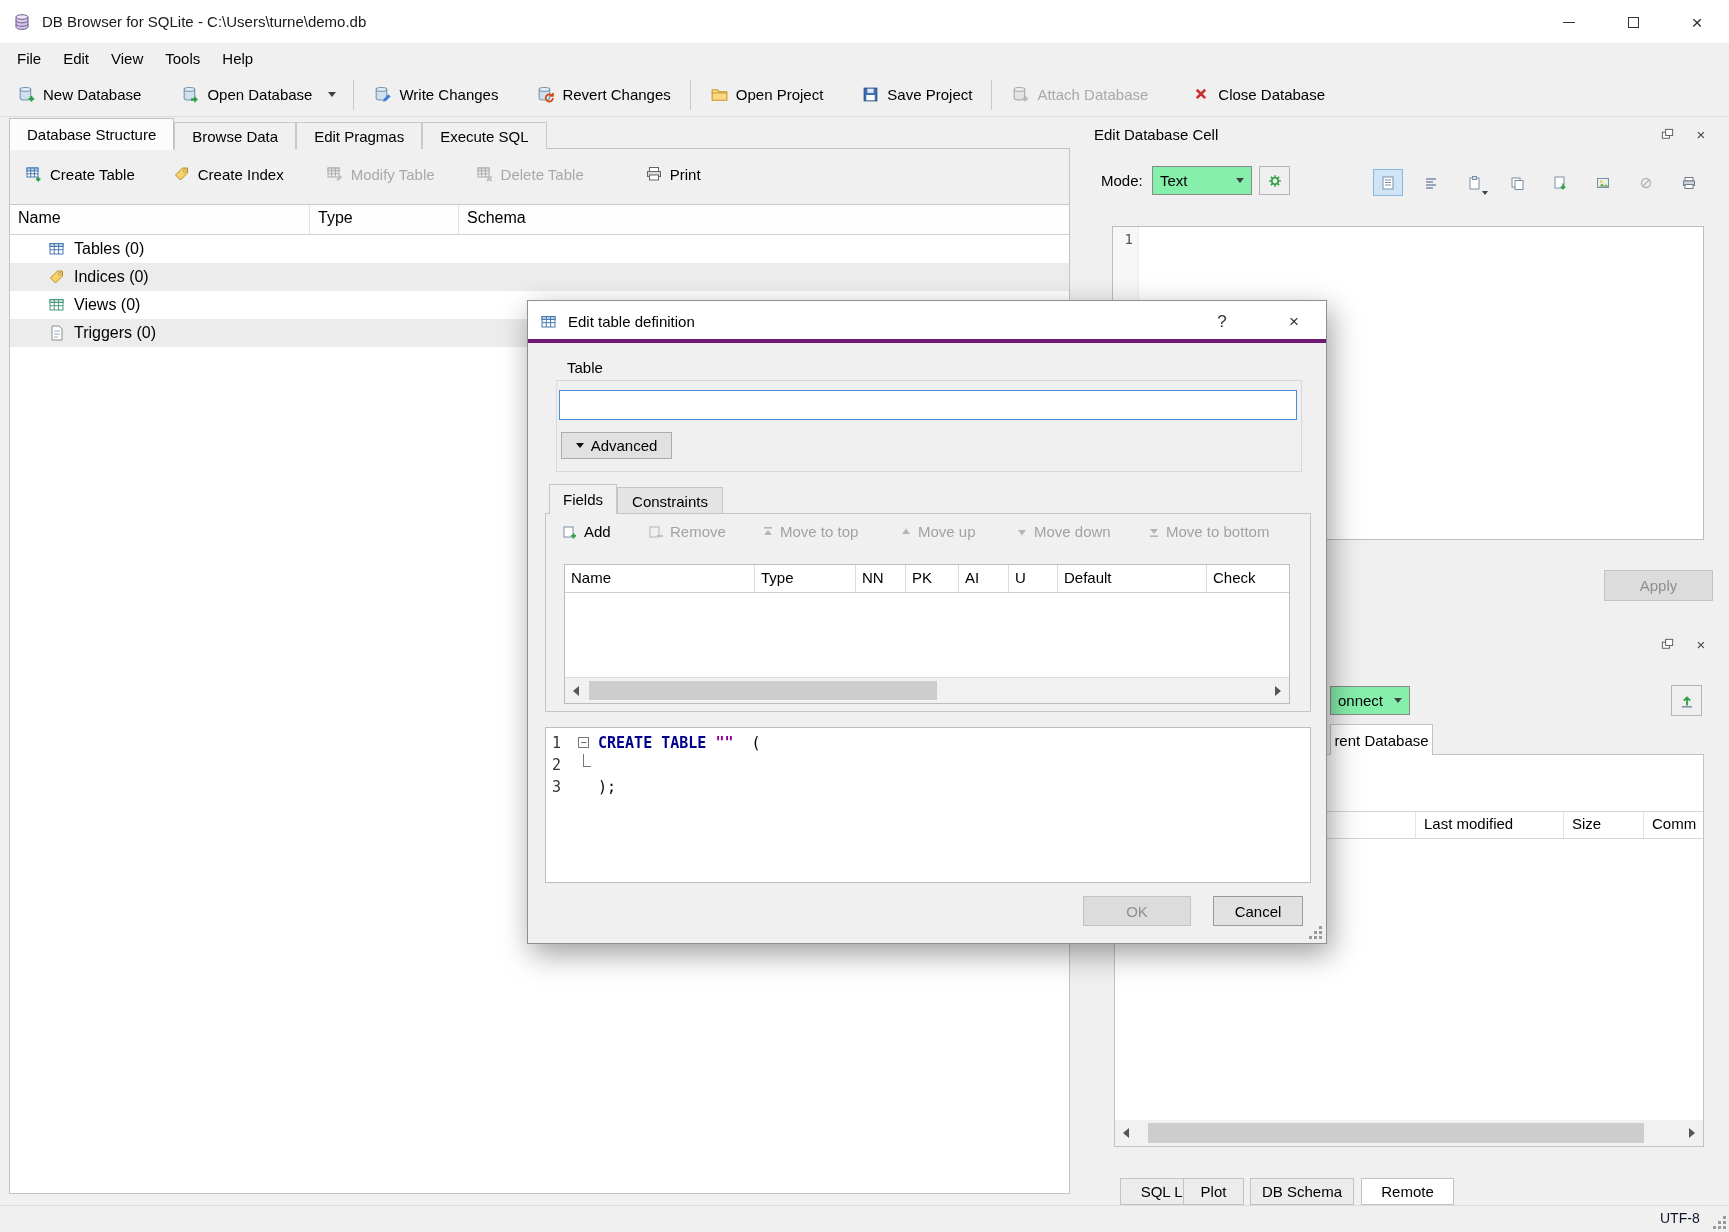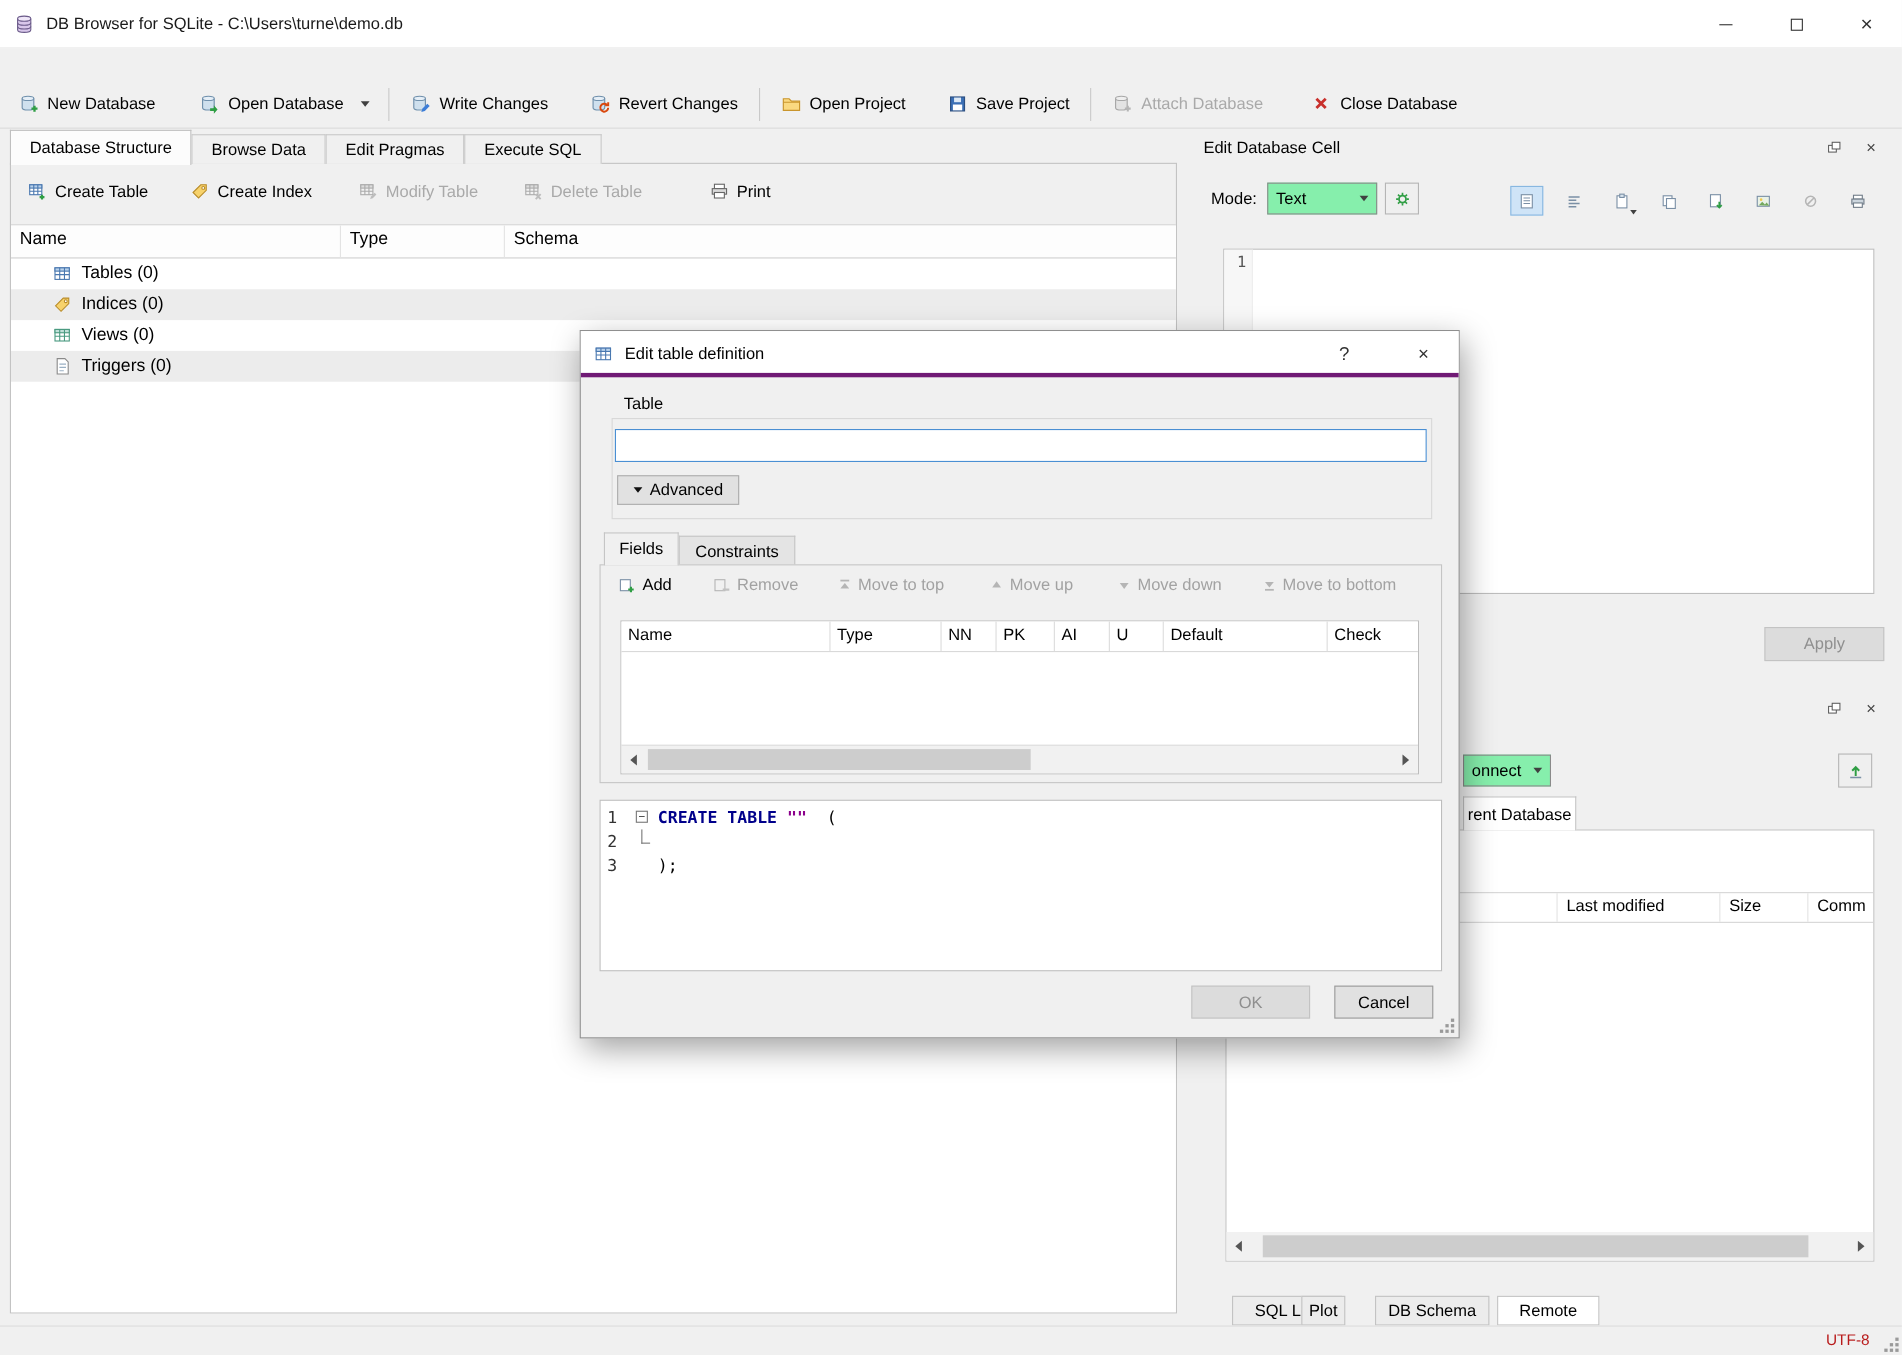--- a/index.html
+++ b/index.html
@@ -66,21 +66,21 @@
 
   .hscroll { background:#f1f1f1; position:relative; display:flex; align-items:center; justify-content:space-between; }
   .hthumb { position:absolute; top:3px; bottom:3px; background:#cdcdcd; }
   .tri-l { width:0; height:0; border-top:5px solid transparent; border-bottom:5px solid transparent; border-right:6px solid #555; margin-left:8px; }
   .tri-r { width:0; height:0; border-top:5px solid transparent; border-bottom:5px solid transparent; border-left:6px solid #555; margin-right:8px; }
 
   .dtab { position:absolute; top:1178px; height:27px; border:1px solid #c3c3c3; background:#ececec; font-size:15px; display:flex; align-items:center; justify-content:center; }
   .dtab.active { background:#fff; }
 
   #statusbar { left:0; top:1205px; width:1729px; height:27px; background:#f0f0f0; border-top:1px solid #dcdcdc; }
-  #enc { position:absolute; left:1660px; top:4px; font-size:14px; color:#b91c1c; }
+  #enc { position:absolute; left:1660px; top:4px; font-size:14px; color:#0f172a; }
   #grip { position:absolute; right:3px; bottom:3px; width:3px; height:3px; background:#9a9a9a; box-shadow:-5px 0 0 #9a9a9a, 0 -5px 0 #9a9a9a, -10px 0 0 #9a9a9a, 0 -10px 0 #9a9a9a, -5px -5px 0 #9a9a9a; }
 
   
   #dialog { left:527px; top:300px; width:800px; height:644px; background:#f0f0f0; border:1px solid #8f8f8f; box-shadow: 4px 10px 28px rgba(0,0,0,.38); z-index:100; }
   #dlg-titlebar { position:absolute; left:0; top:0; width:100%; height:42px; background:#fff; border-bottom:4px solid #701a75; }
   #dlg-title { position:absolute; left:40px; top:0; line-height:42px; font-size:15px; }
   .dlg-capbtn { position:absolute; top:0; height:42px; display:flex; align-items:center; justify-content:center; font-size:17px; color:#333; }
   #dlg-group { position:absolute; left:28px; top:79px; width:746px; height:92px; border:1px solid #d8d8d8; }
   #dlg-group-label { position:absolute; left:36px; top:58px; font-size:15px; background:#f0f0f0; padding:0 3px; }
   #dlg-table-input { position:absolute; left:31px; top:89px; width:738px; height:30px; border:1px solid #4a8fd3; background:#fff; font-size:15px; padding:0 6px; outline:none; font-family:"Liberation Sans",sans-serif; }
@@ -129,20 +129,27 @@
         </div>
       <div class="winbtn">
           <span class="g-max"></span>
         </div>
       <div class="winbtn">
           <span class="g-close">×</span>
         </div>
     </div>
   </div>
 
+  <div id="menubar" class="abs">
+    <span class="menu-item">File</span>
+    <span class="menu-item">Edit</span>
+    <span class="menu-item">View</span>
+    <span class="menu-item">Tools</span>
+    <span class="menu-item">Help</span>
+  </div>
 
   <div id="toolbar" class="abs">
     <div class="toolbtn">
       <span>
           <svg width="19" height="19" viewBox="0 0 18 18">
             <path d="M3 4.2v8c0 1.2 2.2 2 5 2s5-.8 5-2v-8" fill="#cfe0ee" stroke="#7191ad"></path>
             <ellipse cx="8" cy="4.2" rx="5" ry="1.8" fill="#e6eff7" stroke="#7191ad"></ellipse>
             <path d="M13.6 10.5v5.2M11 13.1h5.2" stroke="#2f9e44" stroke-width="2"></path>
           </svg>
         </span>
@@ -449,21 +456,21 @@
       <div class="rh-cell" style="flex:1;border-right:none">Comm</div>
     </div>
     <div class="hscroll" style="position:absolute; left:0; bottom:0; width:100%; height:26px;">
       <span class="tri-l"></span>
       <div class="hthumb" style="left:33px; width:496px;"></div>
       <span class="tri-r"></span>
     </div>
   </div>
 
   <div class="dtab" style="left:1120px; width:100px;">SQL Log</div>
-  <div class="dtab" style="left:1183px; width:40px;">Plot</div>
+  <div class="dtab" style="left:1183px; width:61px;">Plot</div>
   <div class="dtab" style="left:1250px; width:104px;">DB Schema</div>
   <div class="dtab active" style="left:1361px; width:93px;">Remote</div>
 
   <div id="statusbar" class="abs">
     <span id="enc">UTF-8</span>
     <span id="grip"></span>
   </div>
 
   <div id="dialog" class="abs">
     <div id="dlg-titlebar">

